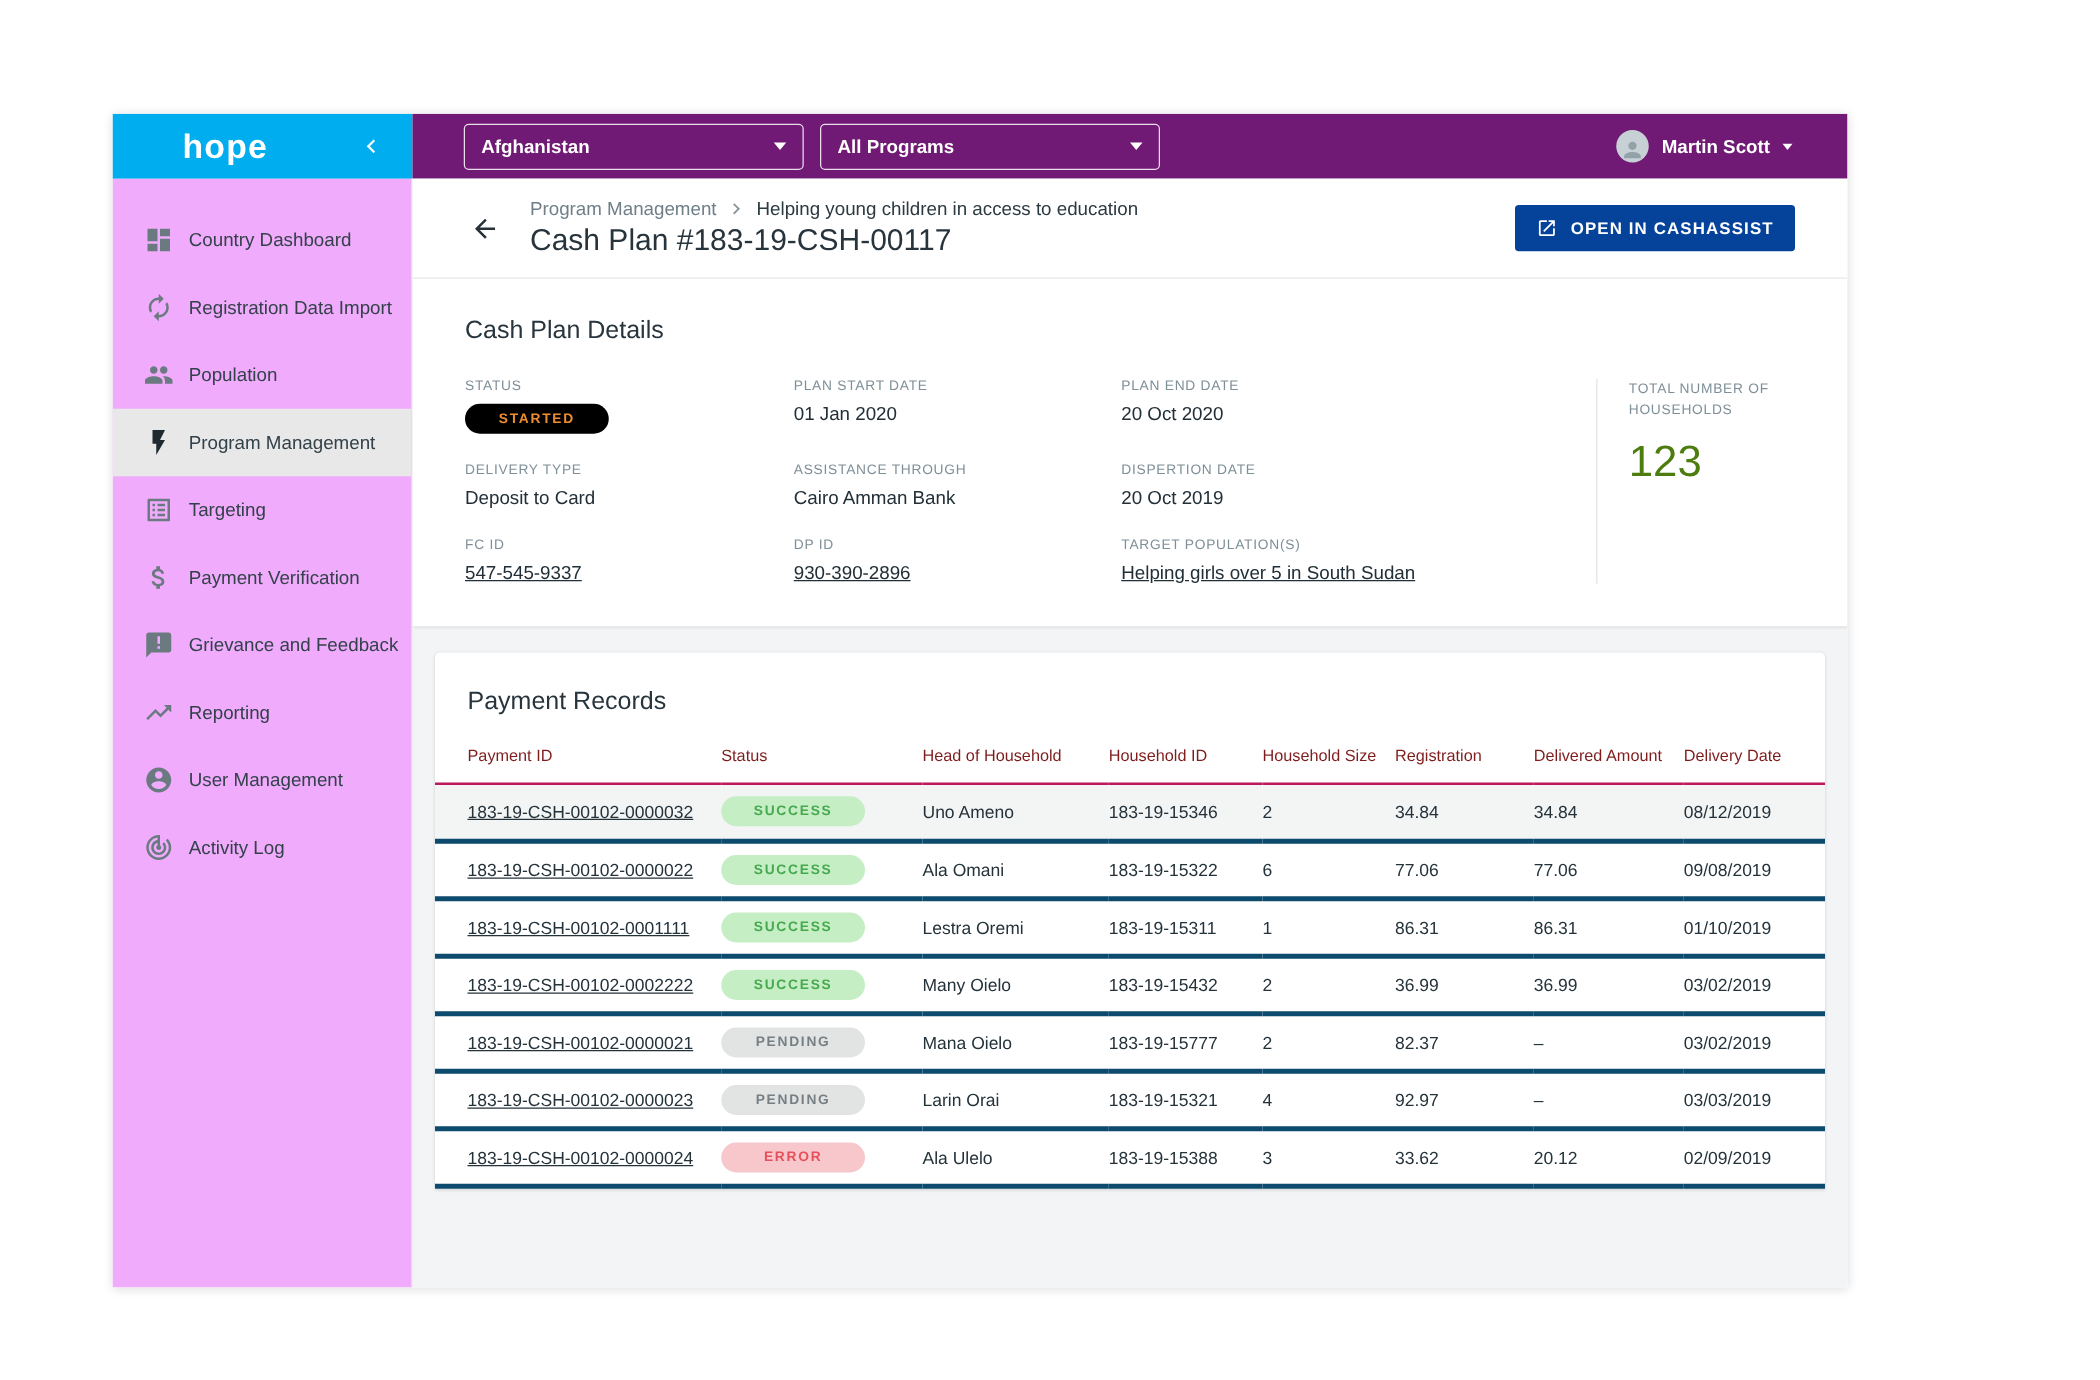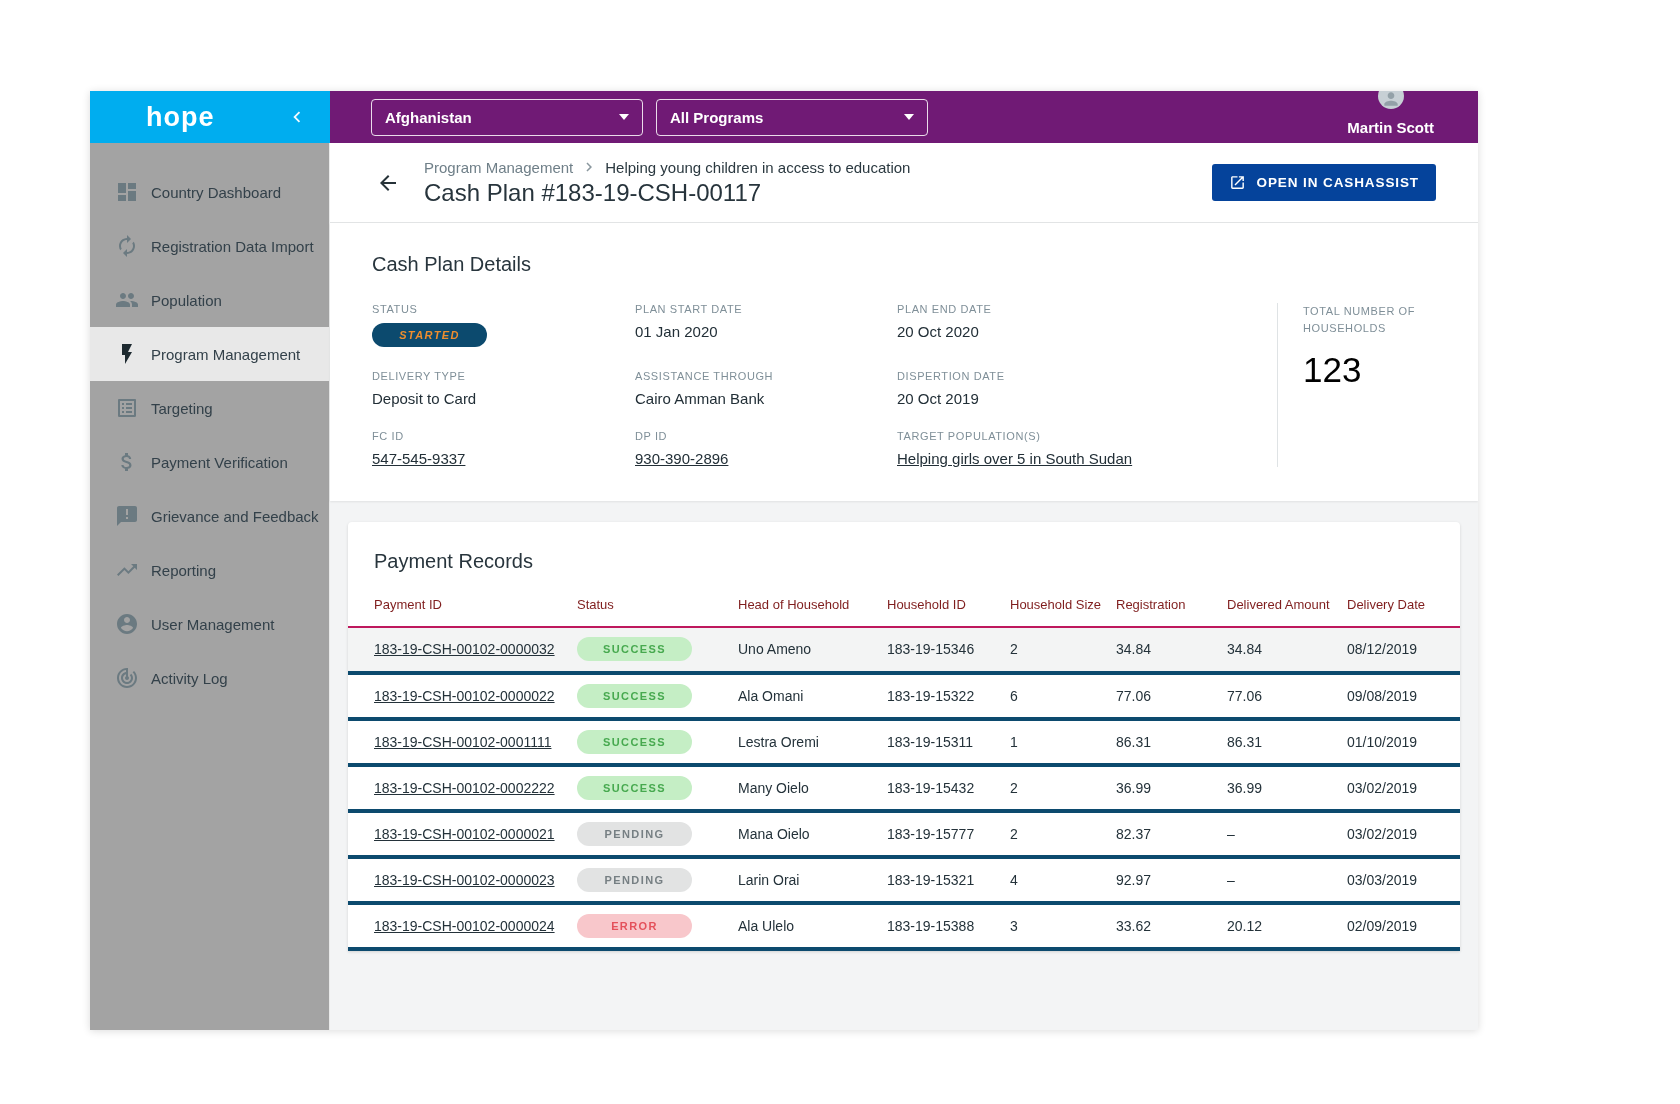--- a/index.html
+++ b/index.html
@@ -17,29 +17,29 @@
   .logo-text { color:#fff; font-size:27px; font-weight:700; letter-spacing:1px; line-height:1; }
   .collapse-icon { color:#fff; display:flex; align-items:center; cursor:pointer; opacity:.95; }
   .topbar-main { flex:1; background:#701a75; display:flex; align-items:center;
     padding:0 44px 0 41px; gap:13px;font-weight:bold; }
   .tb-select { width:272px; height:37px; border:1px solid rgba(255,255,255,.85); border-radius:4px;
     display:flex; align-items:center; justify-content:space-between; padding:0 13px;
     color:#fff; font-size:15px; cursor:pointer; }
   .caret-down { width:0; height:0; border-left:5px solid transparent; border-right:5px solid transparent;
     border-top:6px solid #fff; }
   .user-block { margin-left:auto; display:flex; align-items:center; gap:10px; color:#fff;
-    font-size:15px; cursor:pointer;flex-direction:column; }
+    font-size:15px; cursor:pointer; }
   .avatar { width:26px; height:26px; border-radius:50%; background:#c7d0d5; display:flex;
     align-items:flex-end; justify-content:center; overflow:hidden; }
   .avatar svg { fill:#93a1a8; }
   .caret-down.small { border-left-width:4px; border-right-width:4px; border-top-width:5px; }
 
   
   .app-body { flex:1; display:flex; min-height:0; }
-  .sidebar { width:240px; flex:none; background:#a3a3a3; border-right:1px solid #e9eaea; padding-top:22px; }
+  .sidebar { width:240px; flex:none; background:#f0abfc; border-right:1px solid #e9eaea; padding-top:22px; }
   .side-item { height:54px; display:flex; align-items:center; padding-left:25px; gap:12px;
     font-size:15px; font-weight:500; color:#33414a; cursor:pointer; }
   .side-item .icon { width:24px; height:24px; color:#6b7a81; display:flex; }
   .side-item .icon svg { fill:currentColor; }
   .side-item.active { background:#e8e8e8; }
   .side-item.active .icon { color:#1e2a30; }
 
   .main { flex:1; background:#f3f4f5; display:flex; flex-direction:column; min-width:0; }
 
   
@@ -62,24 +62,24 @@
   
   .details-panel { background:#fff; flex:none; padding:30px 42px 34px; box-shadow:0 1px 2px rgba(0,0,0,.08); }
   .panel-title { font-size:20px; font-weight:500; color:#28353d; margin-bottom:27px; }
   .details-body { display:flex; }
   .fields-grid { width:905px; flex:none; display:grid; grid-template-columns:263px 262px 380px; row-gap:23px; }
   .field-label { font-size:11px; letter-spacing:.6px; color:#7f8f98; margin-bottom:8px; }
   .field-value { font-size:15px; color:#222f37; }
   .field-link { font-size:15px; color:#222f37; text-decoration:underline; cursor:pointer; }
   .pill { display:inline-block; min-width:115px; padding:6px 10px; border-radius:15px;
     font-size:11px; font-weight:700; letter-spacing:1.4px; text-align:center; }
-  .pill-started { background:#0c4a6e; color:#EE8D2E;font-style:italic; }
+  .pill-started { background:#000000; color:#EE8D2E; }
   .households { border-left:1px solid #dfe3e5; padding-left:25px; }
   .households .field-label { width:170px; line-height:1.55; margin-bottom:4px; }
-  .households-value { font-size:35px; color:#000000;margin-top:13px; }
+  .households-value { font-size:35px; color:#4d7c0f;margin-top:13px; }
 
   
   .records-card { margin:21px 18px 0; background:#fff; border-radius:4px 4px 0 0;
     box-shadow:0 1px 3px rgba(0,0,0,.14); padding:0 26px; flex:none; }
   .records-title { font-size:20px; font-weight:500; color:#28353d; padding:28px 0 20px; }
   table.records { width:calc(100% + 52px); margin:0 -26px; border-collapse:collapse;
     table-layout:fixed; font-size:14px; color:#24323a; }
   .records th { font-weight:400; font-size:13px; color:#7f1d1d; text-align:left;
     padding:4px 6px 12px 0; vertical-align:middle; line-height:1.3; border-bottom:2px solid #be185d; }
   .records td { height:46px; padding:0 6px 0 0; border-bottom:4px solid #0c4a6e; }

